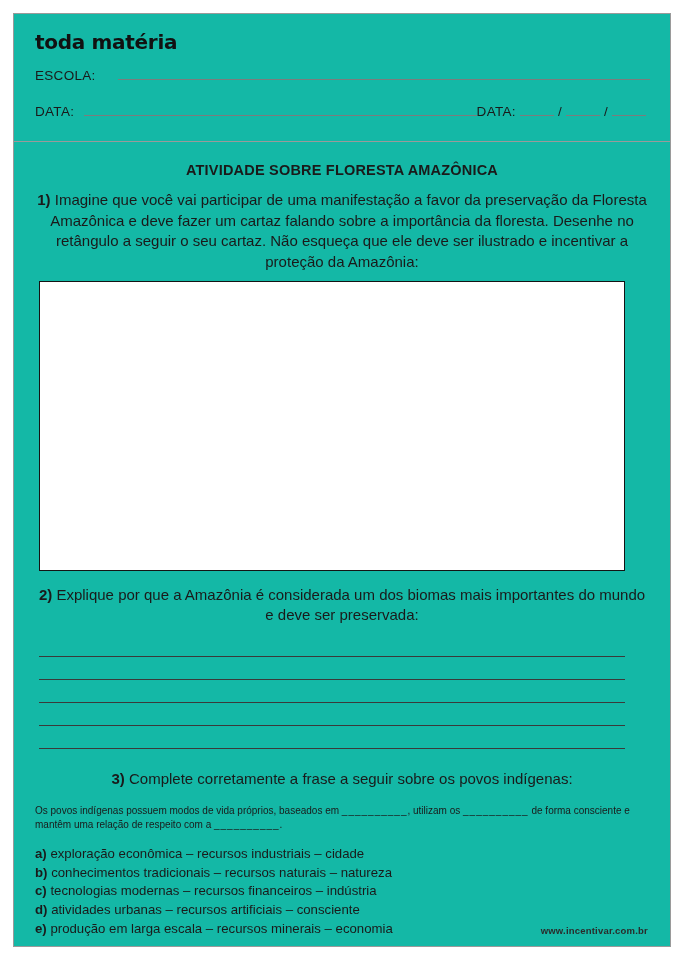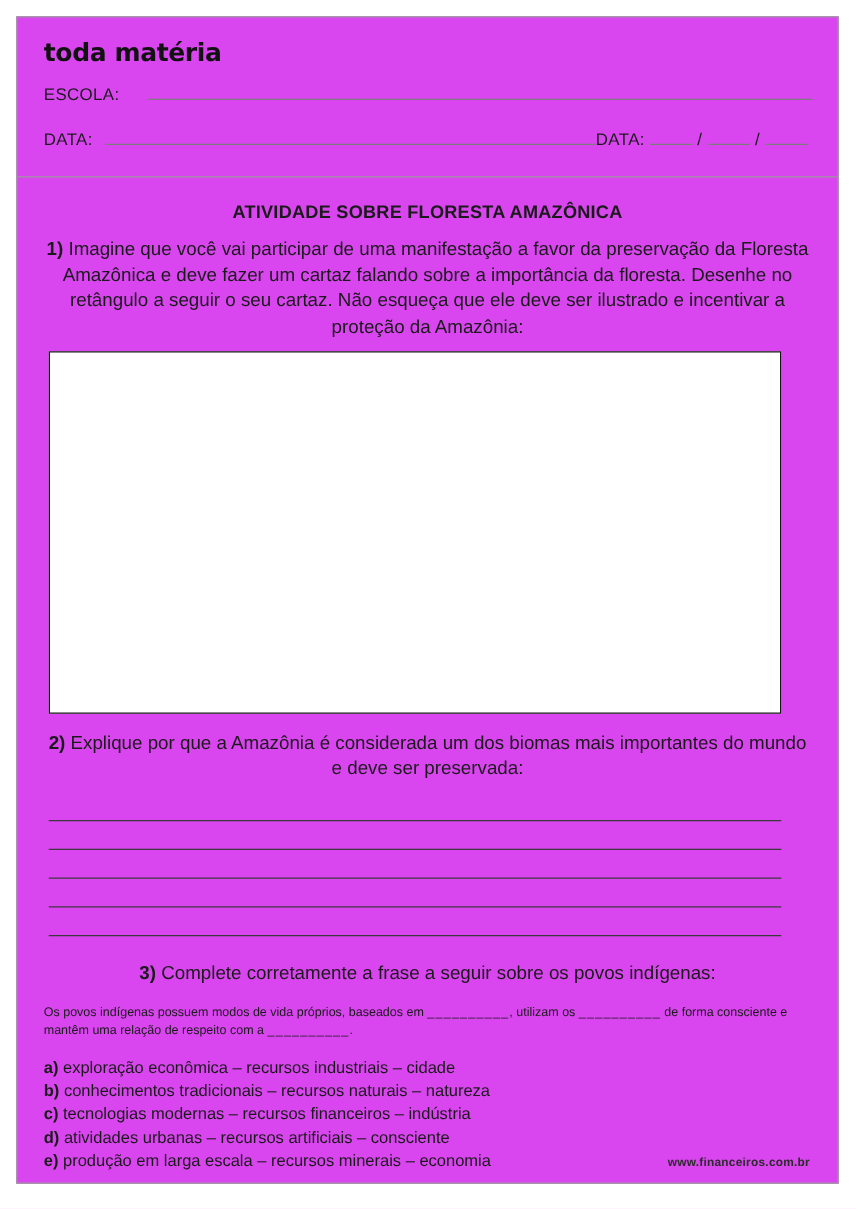--- a/index.html
+++ b/index.html
@@ -17,21 +17,21 @@
   }
 
   .page {
     position: absolute;
     left: 13px;
     top: 13px;
     width: 658px;
     height: 934px;
     border: 1px solid #9a9a9a;
     box-sizing: border-box;
-    background: #d946ef;
+    background: #14b8a6;
   }
 
   
   .header {
     position: relative;
     height: 128px;
     border-bottom: 1px solid #9a9a9a;
     box-sizing: border-box;
   }
 
@@ -234,15 +234,15 @@
         </div>
         <div class="option">
           <b>e)</b>
           <span>produção em larga escala – recursos minerais – economia</span>
         </div>
       </div>
     </div>
 
   </div>
 
-  <div class="footer">www.financeiros.com.br</div>
+  <div class="footer">www.incentivar.com.br</div>
 
 </div>
 
 </body></html>

